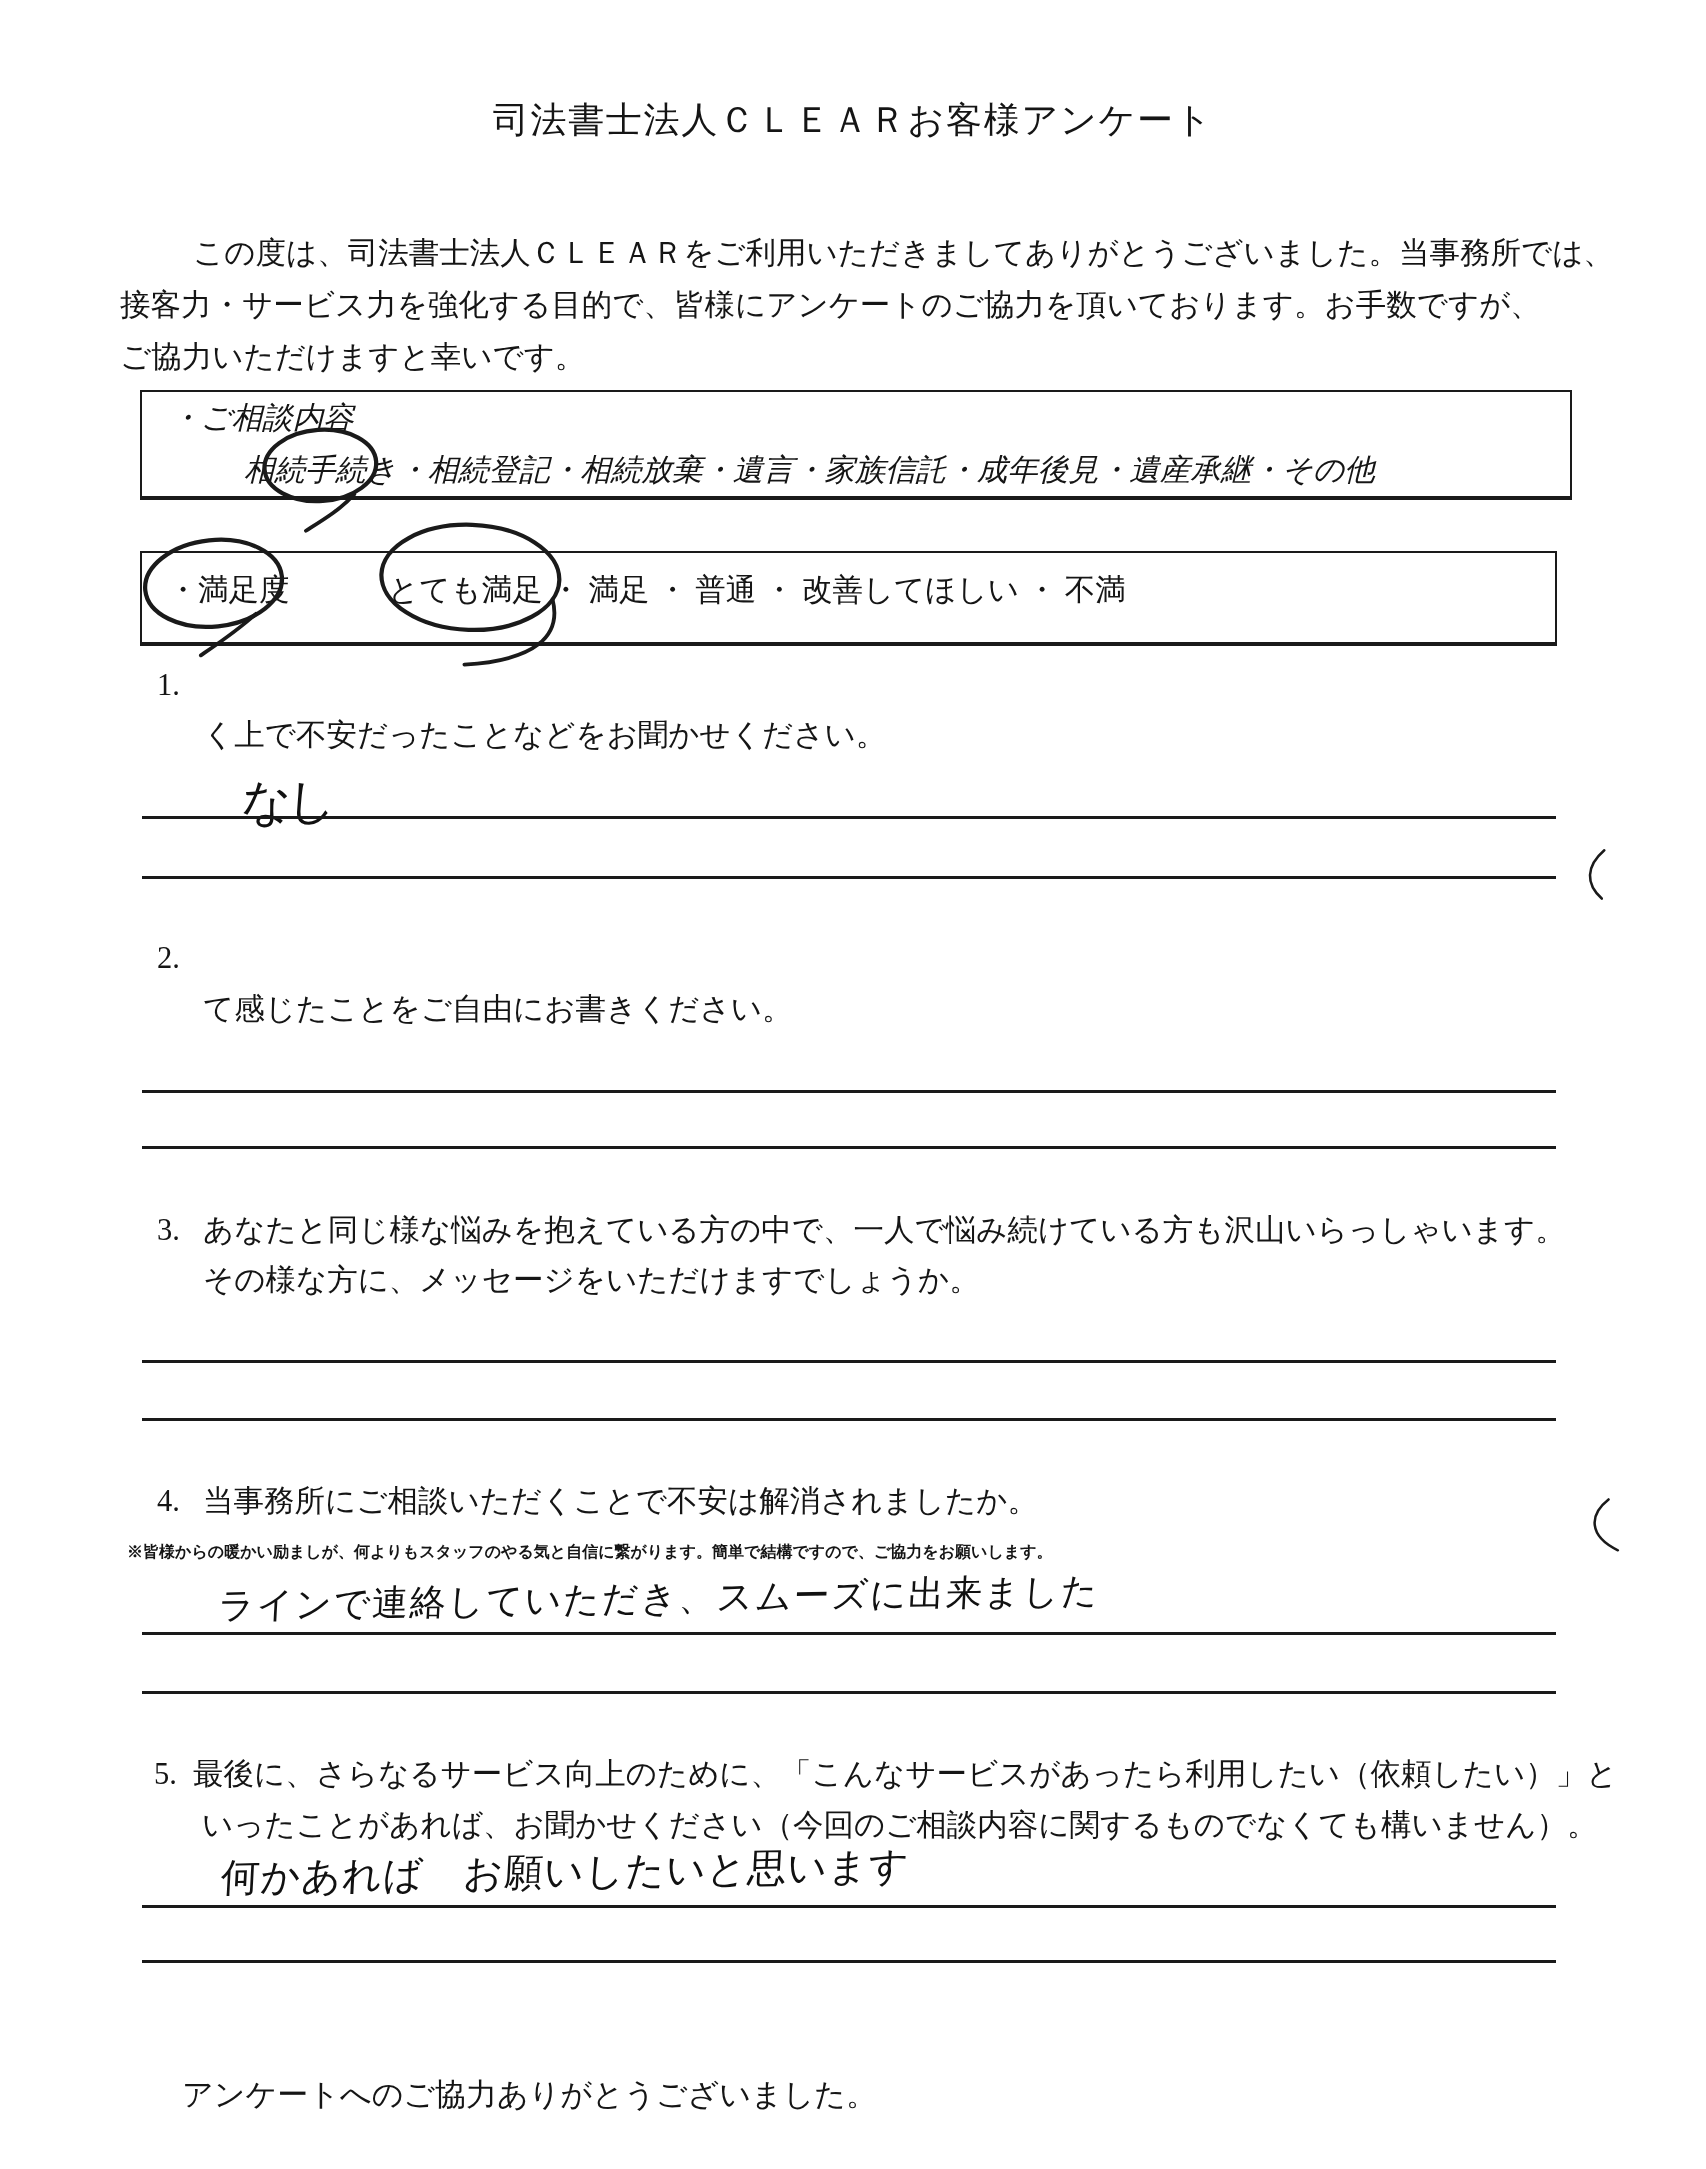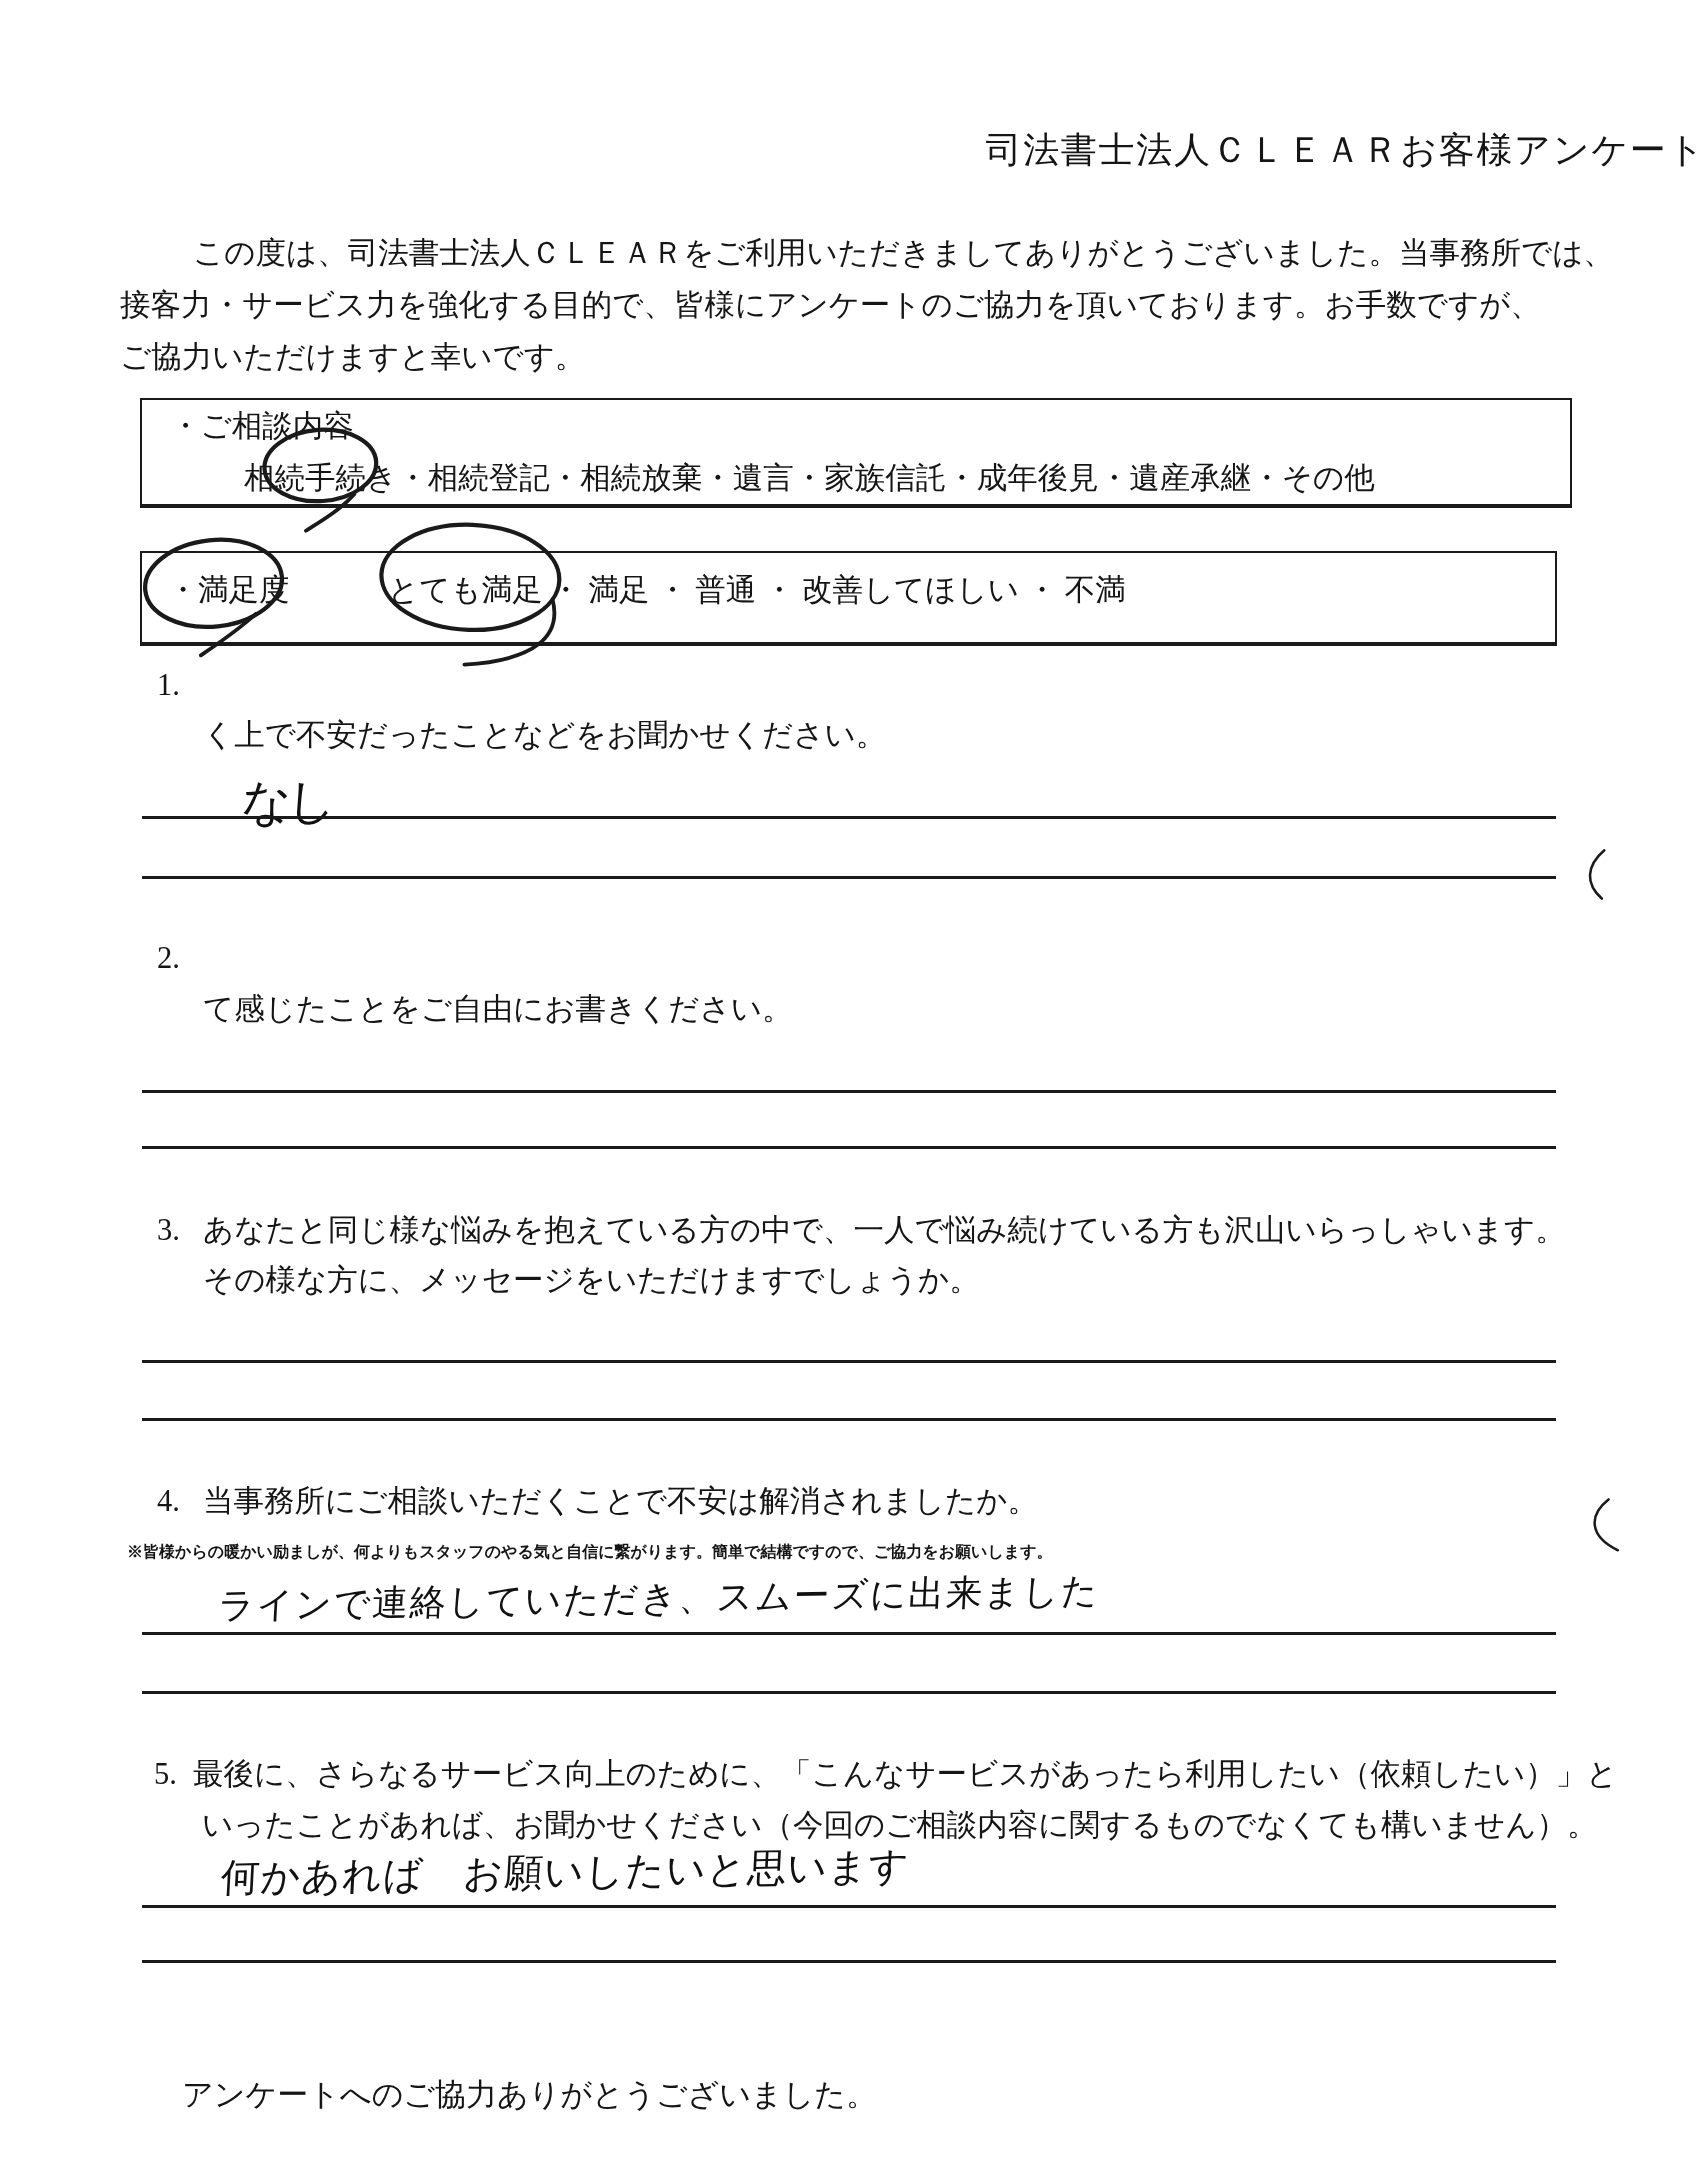--- a/index.html
+++ b/index.html
@@ -7,22 +7,22 @@
     position:relative;
     width:1706px;
     height:2170px;
     background:#ffffff;
     font-family:"Liberation Serif","DejaVu Serif",serif;
     color:#151515;
     overflow:hidden;
   }
   .title{
     position:absolute;
-    top:126px; left:0; width:100%;
-    text-align:right;
+    top:96px; left:0; width:100%;
+    text-align:center;
     font-size:36px;
     letter-spacing:1.7px;
     white-space:pre;
   }
   .bodyline{
     position:absolute;
     font-size:30.5px;
     letter-spacing:0px;
     white-space:pre;
     line-height:1;
@@ -77,21 +77,21 @@
 <body>
 
 <div class="page">
 
   <div class="title">司法書士法人ＣＬＥＡＲお客様アンケート</div>
 
   <div class="bodyline" style="left:193px; top:238px;">この度は、司法書士法人ＣＬＥＡＲをご利用いただきましてありがとうございました。当事務所では、</div>
   <div class="bodyline" style="left:120px; top:290px;">接客力・サービス力を強化する目的で、皆様にアンケートのご協力を頂いております。お手数ですが、</div>
   <div class="bodyline" style="left:120px; top:342px;">ご協力いただけますと幸いです。</div>
 
-  <div class="box" style="left:140px; top:398px; width:1432px; height:110px;">
+  <div class="box" style="left:140px; top:390px; width:1432px; height:110px;font-style:italic;">
     <div class="boxlabel" style="left:28px; top:11px;">・ご相談内容</div>
     <div class="boxoptions" style="left:102px; top:63px;">相続手続き・相続登記・相続放棄・遺言・家族信託・成年後見・遺産承継・その他</div>
   </div>
 
   <div class="box" style="left:140px; top:551px; width:1417px; height:95px;">
     <div class="boxlabel" style="left:25.4px; top:22px;">・満足度</div>
     <div class="boxoptions" style="left:246px; top:22px;">とても満足 ・ 満足 ・ 普通 ・ 改善してほしい ・ 不満</div>
   </div>
 
   <div class="qnum" style="left:157px; top:670px;">1.</div>

